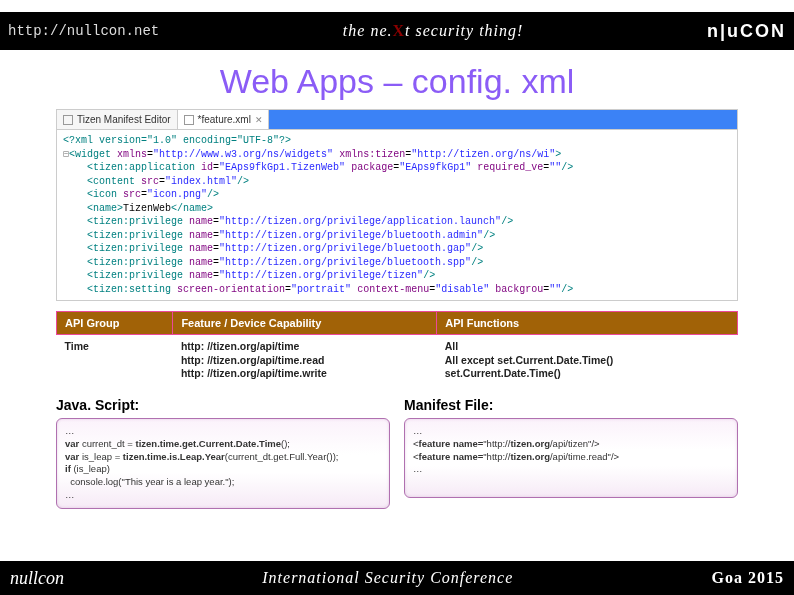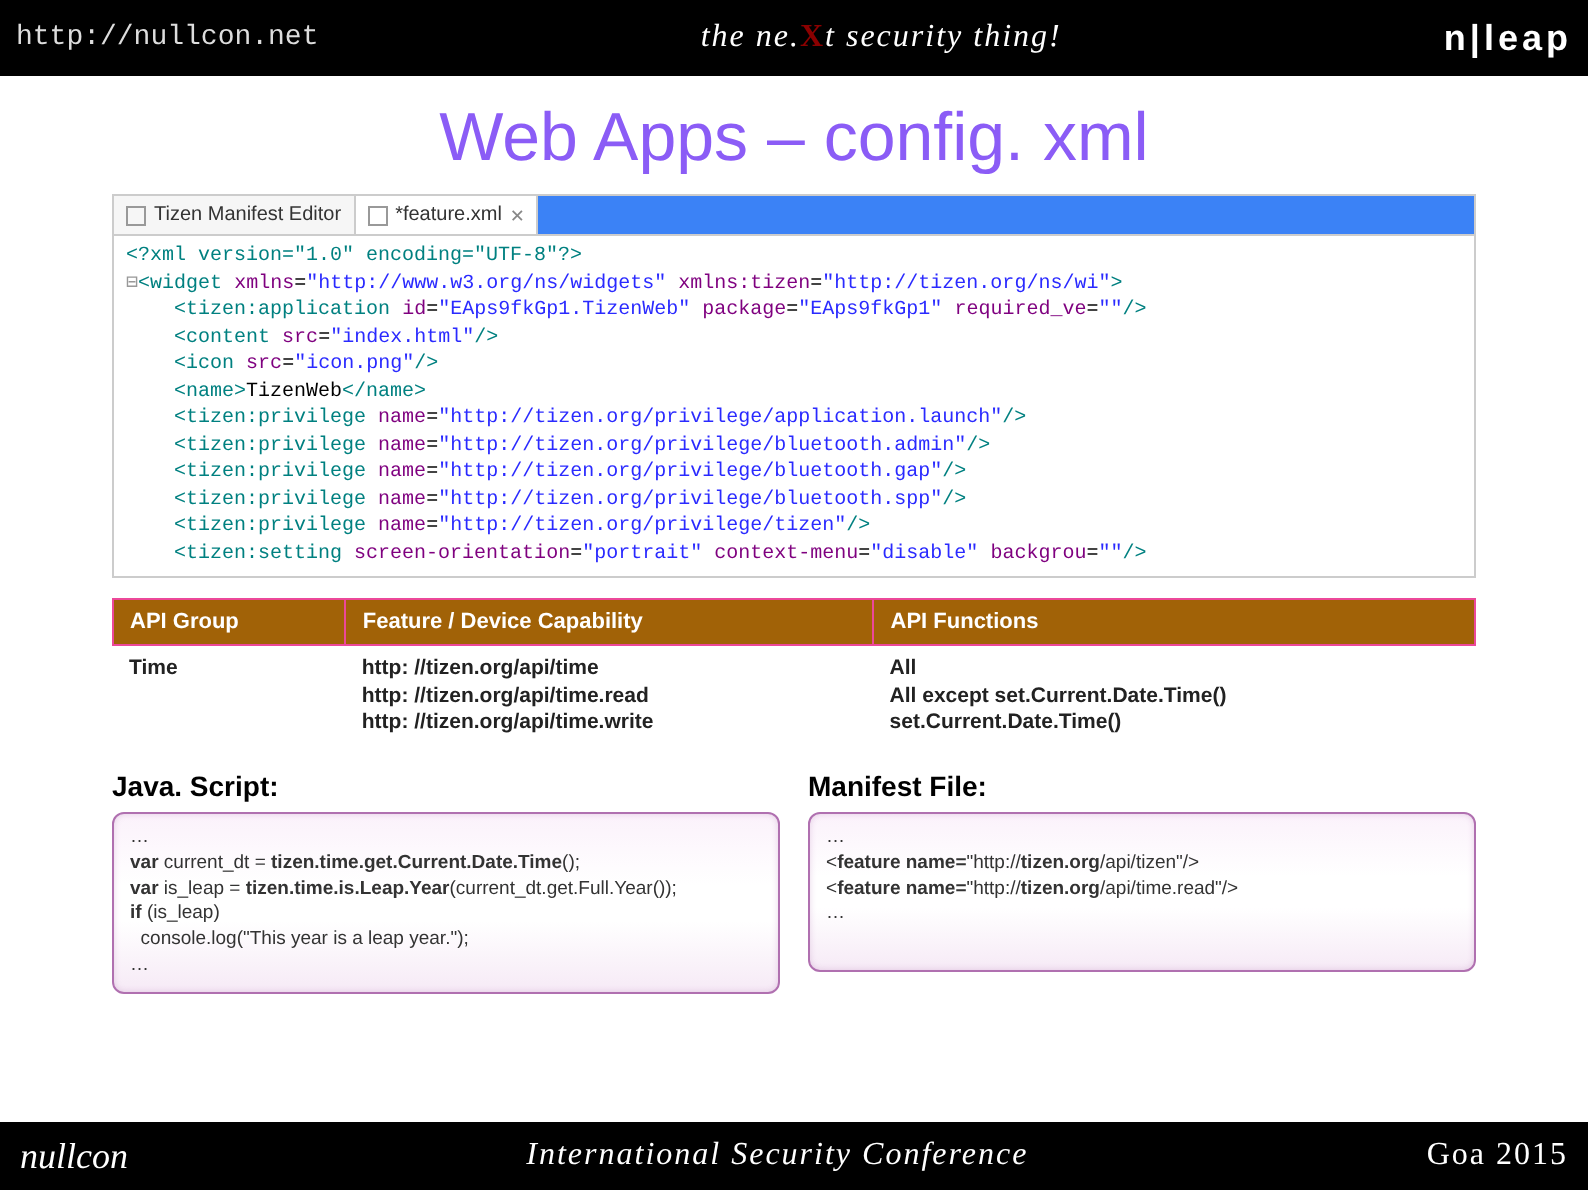--- a/index.html
+++ b/index.html
@@ -1,18 +1,18 @@
 <!DOCTYPE html>
 <html><head>
 <meta charset="utf-8">
 <style>
   * { margin: 0; padding: 0; box-sizing: border-box; }
   body { width: 794px; height: 595px; background: #fff; font-family: Arial, sans-serif; overflow: hidden; }
 
-  .top-bar { background: #000; height: 38px; display: flex; align-items: center; padding: 0 8px; color: #fff; font-size: 13px; justify-content: space-between; }
+  .top-bar { background: #000; height: 38px; display: flex; align-items: center; padding: 0 8px; color: #fff; font-size: 13px; justify-content: space-between; margin-top: 12px; }
   .top-url { font-family: "Courier New", monospace; color: #ddd; font-size: 14px; }
   .top-center { font-family: Georgia, serif; font-style: italic; font-size: 16px; letter-spacing: 1px; }
   .top-center .x { color: #8b0000; font-weight: bold; font-style: normal; }
   .top-logo { font-weight: bold; font-size: 18px; letter-spacing: 2px; }
 
   .slide-title { text-align: center; font-size: 34px; font-family: Arial, sans-serif; font-weight: normal; padding: 12px 0 8px; color: #8b5cf6; }
 
   .editor-area { margin: 0 56px 0 56px; border: 1px solid #ccc; background: #fff; }
   .editor-tabs { display: flex; background: #3b82f6; border-bottom: 1px solid #ccc; height: 20px; align-items: center; }
   .editor-tab { display: flex; align-items: center; padding: 0 6px; font-size: 10px; color: #333; border-right: 1px solid #ccc; height: 100%; background: #f6f6f6; gap: 4px; }
@@ -49,31 +49,31 @@
     box-shadow: inset 0 0 3px rgba(176,112,176,.3);
     min-height: 80px;
     white-space: pre-wrap;
     font-family: Arial, sans-serif;
   }
   .panel-body .kw { font-weight: bold; }
 
   .bottom-bar { position: absolute; bottom: 0; left: 0; right: 0; height: 34px; background: #000; color: #fff; display: flex; align-items: center; justify-content: space-between; padding: 0 10px; font-size: 14px; }
   .bottom-left { font-style: italic; font-family: Georgia, serif; font-size: 18px; }
   .bottom-center { font-family: Georgia, serif; font-style: italic; font-size: 16px; letter-spacing: 1px; }
-  .bottom-right { font-family: Georgia, serif; font-size: 16px; letter-spacing: 1px; }
+  .bottom-right { font-family: Georgia, serif; font-size: 16px; letter-spacing: 1px; font-weight: bold; }
 </style>
 </head>
 <body>
 
 <div class="top-bar">
   <span class="top-url">http://nullcon.net</span>
   <span class="top-center">
     <span>the ne.</span><span class="x">X</span><span>t security thing!</span>
   </span>
-  <span class="top-logo">n|leap</span>
+  <span class="top-logo">n|uCON</span>
 </div>
 
 <div class="slide-title">Web Apps – config. xml</div>
 
 <div class="editor-area">
   <div class="editor-tabs">
     <div class="editor-tab">
       <span class="tab-icon"></span>
       <span>Tizen Manifest Editor</span>
     </div>

